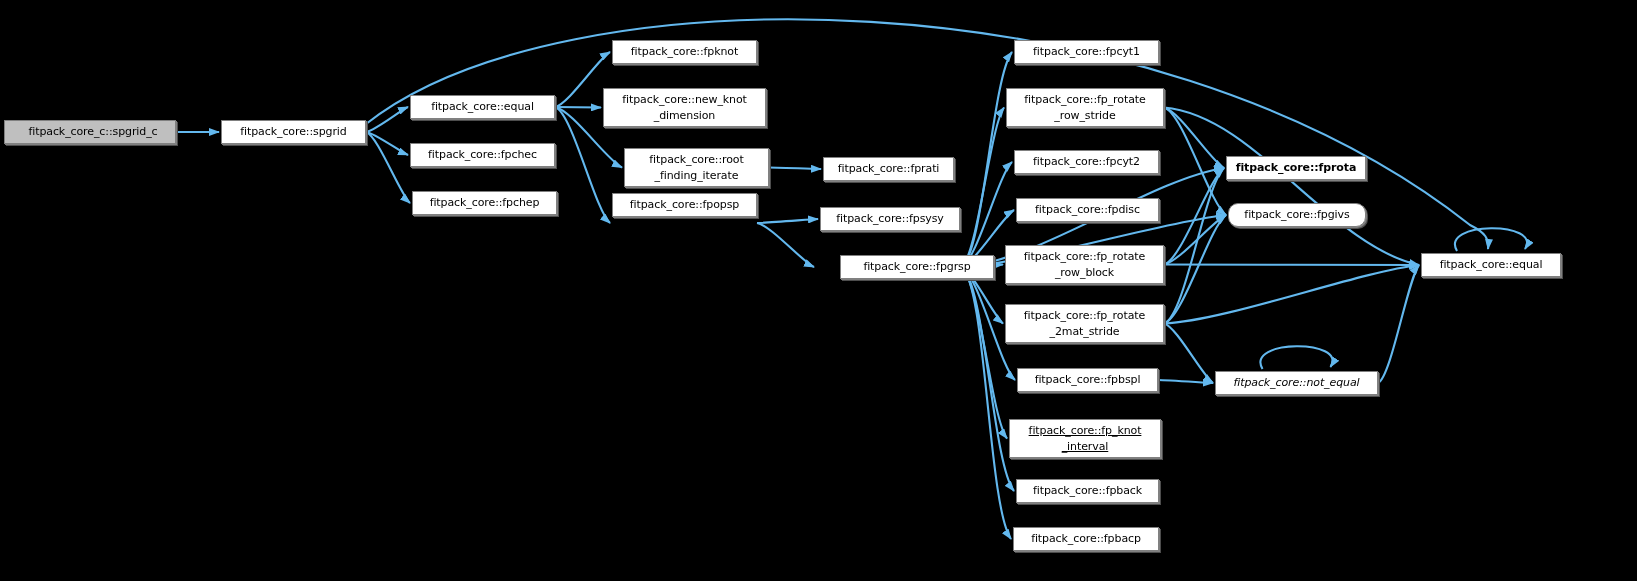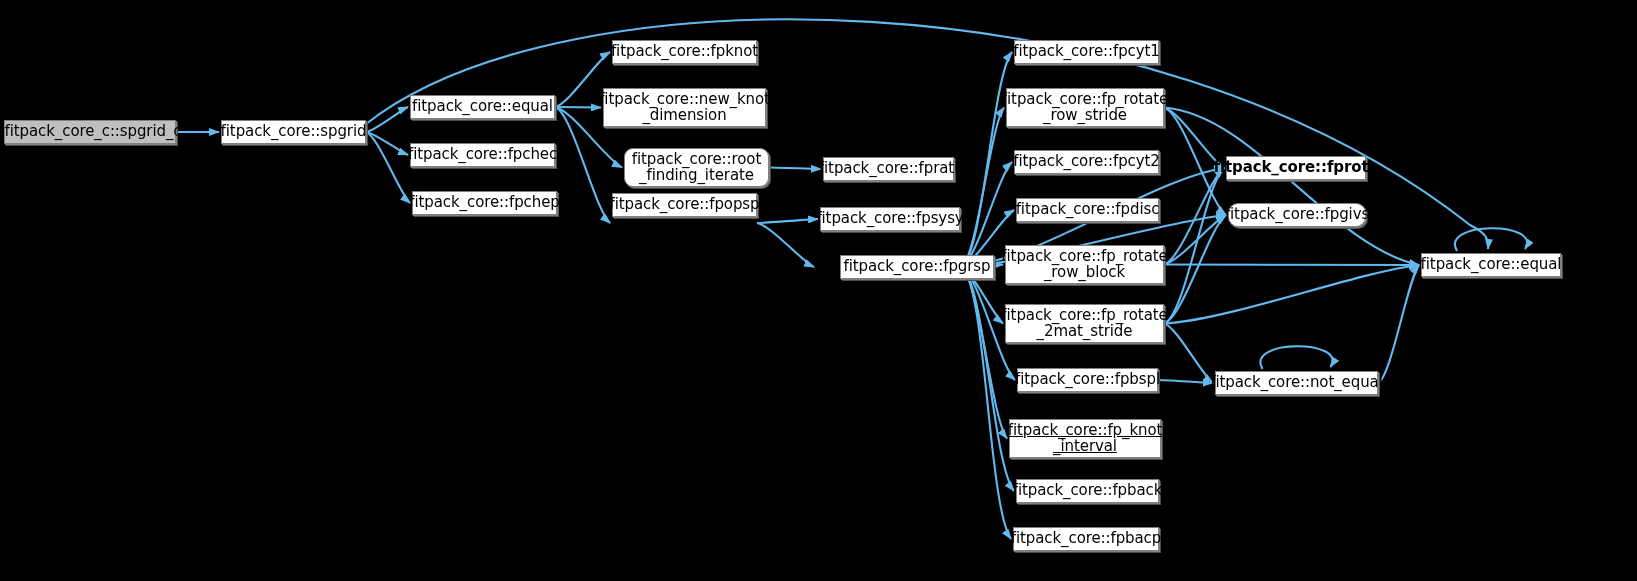--- a/index.html
+++ b/index.html
@@ -6,21 +6,21 @@
   body{font-family:"DejaVu Sans","Liberation Sans",sans-serif;}
   #graph{position:relative;width:1637px;height:581px;background:#000;overflow:hidden;}
   #edges{position:absolute;left:0;top:0;width:1637px;height:581px;}
   .node{
     position:absolute;
     box-sizing:border-box;
     background:#fff;
     border:1px solid #808080;
     box-shadow:1px 1px 0 0 #808080, 2px 2px 0 0 #4d4d4d;
     color:#000;
-    font-size:15px;
+    font-size:11px;
     line-height:15.5px;
     display:flex;
     align-items:center;
     justify-content:center;
     text-align:center;
     white-space:pre-line;
     letter-spacing:-0.1px;
     z-index:5;
   }
   .node.hl{background:#bfbfbf;padding-left:6px;}
@@ -78,21 +78,21 @@
   </svg>
   <div id="node-layer">
       <div class="node hl" style="left: 4px; top: 120px; width: 172px; height: 24px;">fitpack_core_c::spgrid_c</div>
       <div class="node" style="left: 221px; top: 120px; width: 145px; height: 24px;">fitpack_core::spgrid</div>
       <div class="node" style="left: 410px; top: 95px; width: 145px; height: 24px;">fitpack_core::equal</div>
       <div class="node" style="left: 410px; top: 143px; width: 145px; height: 24px;">fitpack_core::fpchec</div>
       <div class="node" style="left: 412px; top: 191px; width: 145px; height: 24px;">fitpack_core::fpchep</div>
       <div class="node" style="left: 612px; top: 40px; width: 145px; height: 24px;">fitpack_core::fpknot</div>
       <div class="node" style="left: 603px; top: 88px; width: 163px; height: 39px;">fitpack_core::new_knot
 _dimension</div>
-      <div class="node" style="left: 624px; top: 148px; width: 145px; height: 39px; border-radius: 9px;">fitpack_core::root
+      <div class="node" style="left: 624px; top: 148px; width: 145px; height: 39px;">fitpack_core::root
 _finding_iterate</div>
       <div class="node" style="left: 612px; top: 193px; width: 145px; height: 24px;">fitpack_core::fpopsp</div>
       <div class="node" style="left: 823px; top: 157px; width: 131px; height: 24px;">fitpack_core::fprati</div>
       <div class="node" style="left: 820px; top: 207px; width: 140px; height: 24px;">fitpack_core::fpsysy</div>
       <div class="node" style="left: 840px; top: 255px; width: 154px; height: 24px;">fitpack_core::fpgrsp</div>
       <div class="node" style="left: 1014px; top: 40px; width: 145px; height: 24px;">fitpack_core::fpcyt1</div>
       <div class="node" style="left: 1006px; top: 88px; width: 158px; height: 39px;">fitpack_core::fp_rotate
 _row_stride</div>
       <div class="node" style="left: 1014px; top: 150px; width: 145px; height: 24px;">fitpack_core::fpcyt2</div>
       <div class="node" style="left: 1016px; top: 198px; width: 143px; height: 24px;">fitpack_core::fpdisc</div>
@@ -101,15 +101,15 @@
       <div class="node" style="left: 1005px; top: 304px; width: 159px; height: 39px;">fitpack_core::fp_rotate
 _2mat_stride</div>
       <div class="node" style="left: 1017px; top: 368px; width: 141px; height: 24px;">fitpack_core::fpbspl</div>
       <div class="node" style="left: 1009px; top: 419px; width: 152px; height: 39px; text-decoration: underline;">fitpack_core::fp_knot
 _interval</div>
       <div class="node" style="left: 1016px; top: 479px; width: 143px; height: 24px;">fitpack_core::fpback</div>
       <div class="node" style="left: 1013px; top: 527px; width: 146px; height: 24px;">fitpack_core::fpbacp</div>
       <div class="node" style="left: 1226px; top: 156px; width: 140px; height: 24px; font-weight: bold;">fitpack_core::fprota</div>
       <div class="node" style="left: 1228px; top: 203px; width: 138px; height: 24px; border-radius: 10px;">fitpack_core::fpgivs</div>
       <div class="node" style="left: 1421px; top: 253px; width: 140px; height: 24px;">fitpack_core::equal</div>
-      <div class="node" style="left: 1215px; top: 371px; width: 163px; height: 24px;">fitpack_core::not_equal</div>
+      <div class="node" style="left: 1215px; top: 371px; width: 163px; height: 24px; font-style: italic;">fitpack_core::not_equal</div>
     </div>
 </div>
 
 </body></html>

